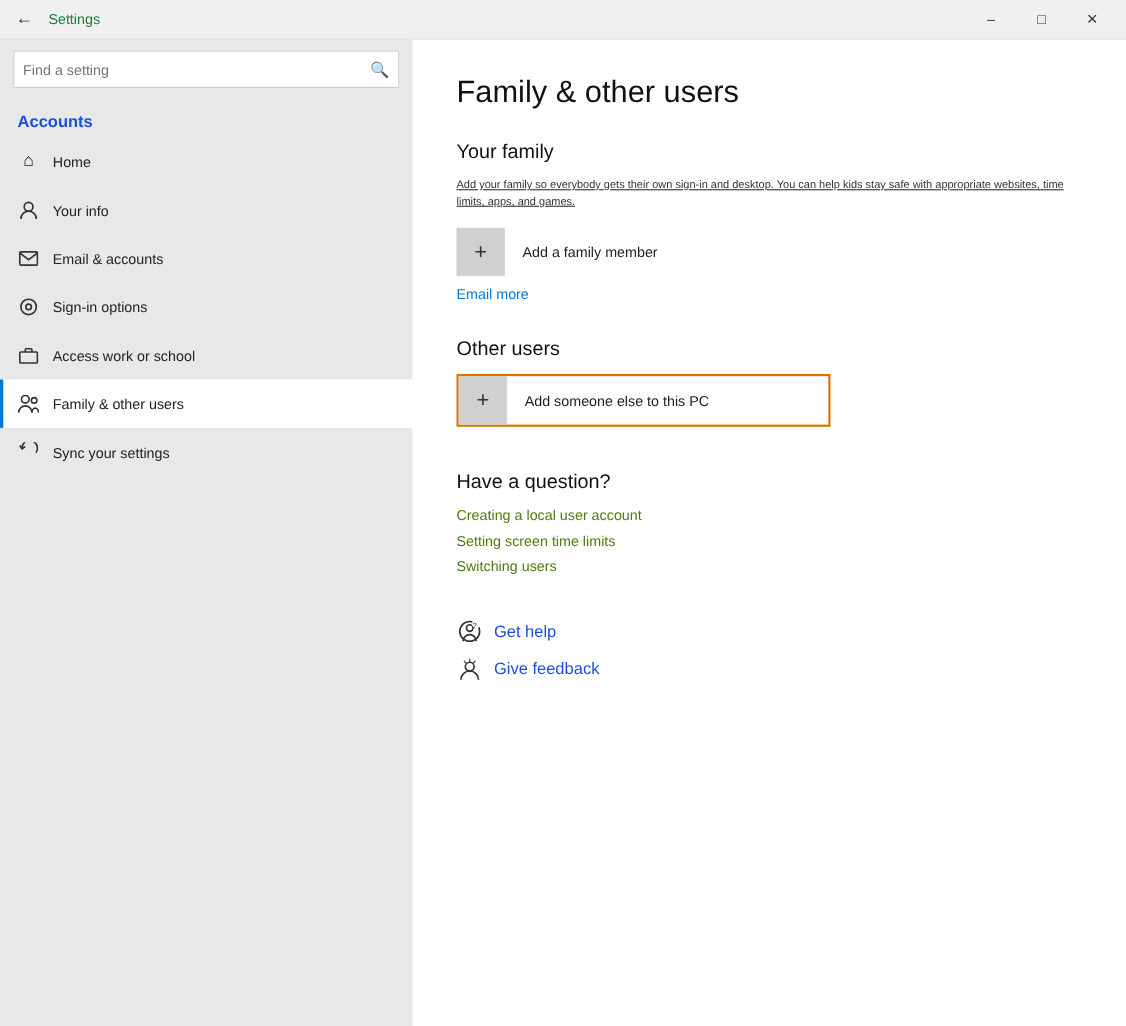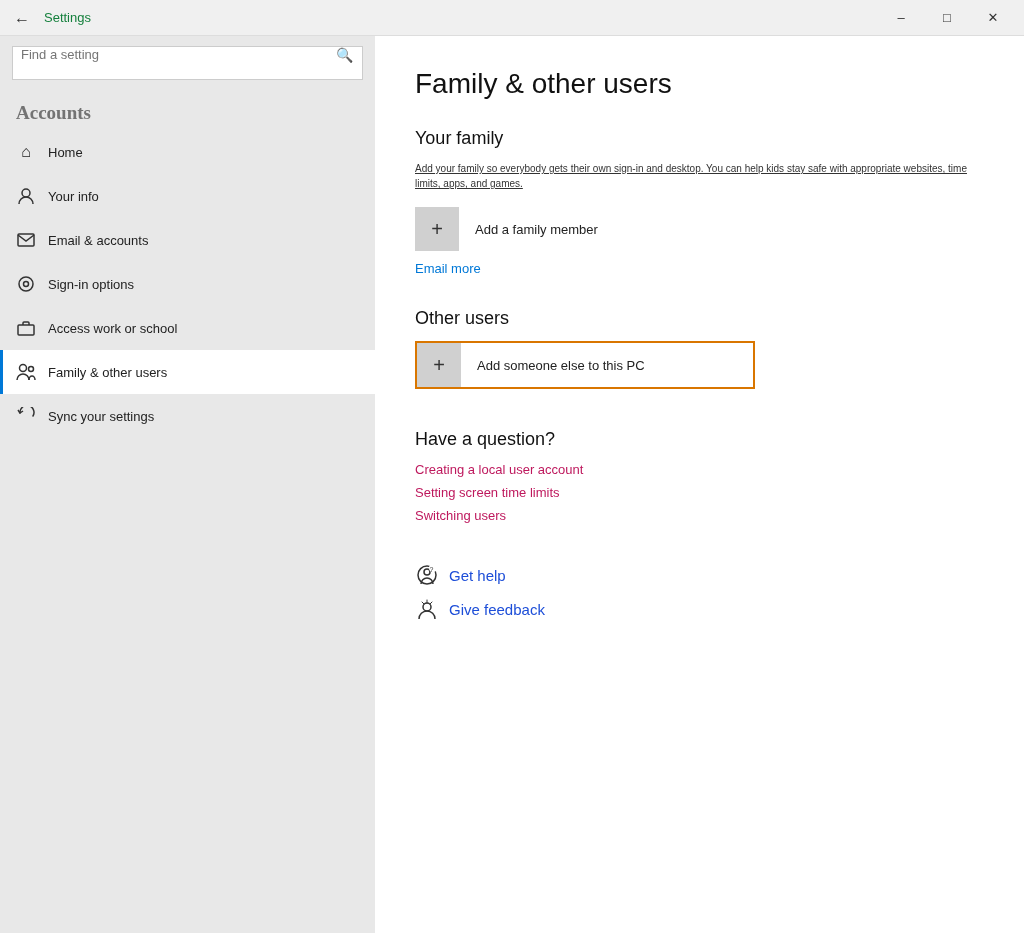--- a/index.html
+++ b/index.html
@@ -67,45 +67,44 @@
       background: #e8e8e8;
       display: flex;
       flex-direction: column;
       flex-shrink: 0;
       overflow-y: auto;
     }
 
     .sidebar-search {
       margin: 10px 12px;
       display: flex;
-      align-items: flex-start;
+      align-items: center;
       background: #fff;
       border: 1px solid #ccc;
       height: 34px;
       padding: 0 8px;
     }
     .sidebar-search input {
       border: none;
       outline: none;
       flex: 1;
       font-size: 13px;
       background: transparent;
       color: #333;
     }
     .sidebar-search-icon {
       color: #555;
       font-size: 14px;
     }
 
     .sidebar-section-label {
       padding: 12px 16px 6px 16px;
-      font-size: 19px;
+      font-size: 15px;
       font-weight: 600;
-      color: #737373;
-      font-family: Liberation Serif, serif;
+      color: #1d4ed8;
     }
 
     .sidebar-item {
       display: flex;
       align-items: center;
       padding: 10px 16px;
       cursor: pointer;
       font-size: 13px;
       color: #222;
       gap: 12px;
@@ -205,21 +204,21 @@
       color: #0078d7;
       font-size: 13px;
       cursor: pointer;
       text-decoration: none;
       display: inline-block;
       margin-bottom: 32px;
     }
 
     .question-section { margin-bottom: 24px; }
     .question-link {
-      color: #be185d;
+      color: #4d7c0f;
       font-size: 13px;
       cursor: pointer;
       text-decoration: none;
       display: block;
       margin-bottom: 8px;
     }
 
     .help-row {
       display: flex;
       align-items: center;

